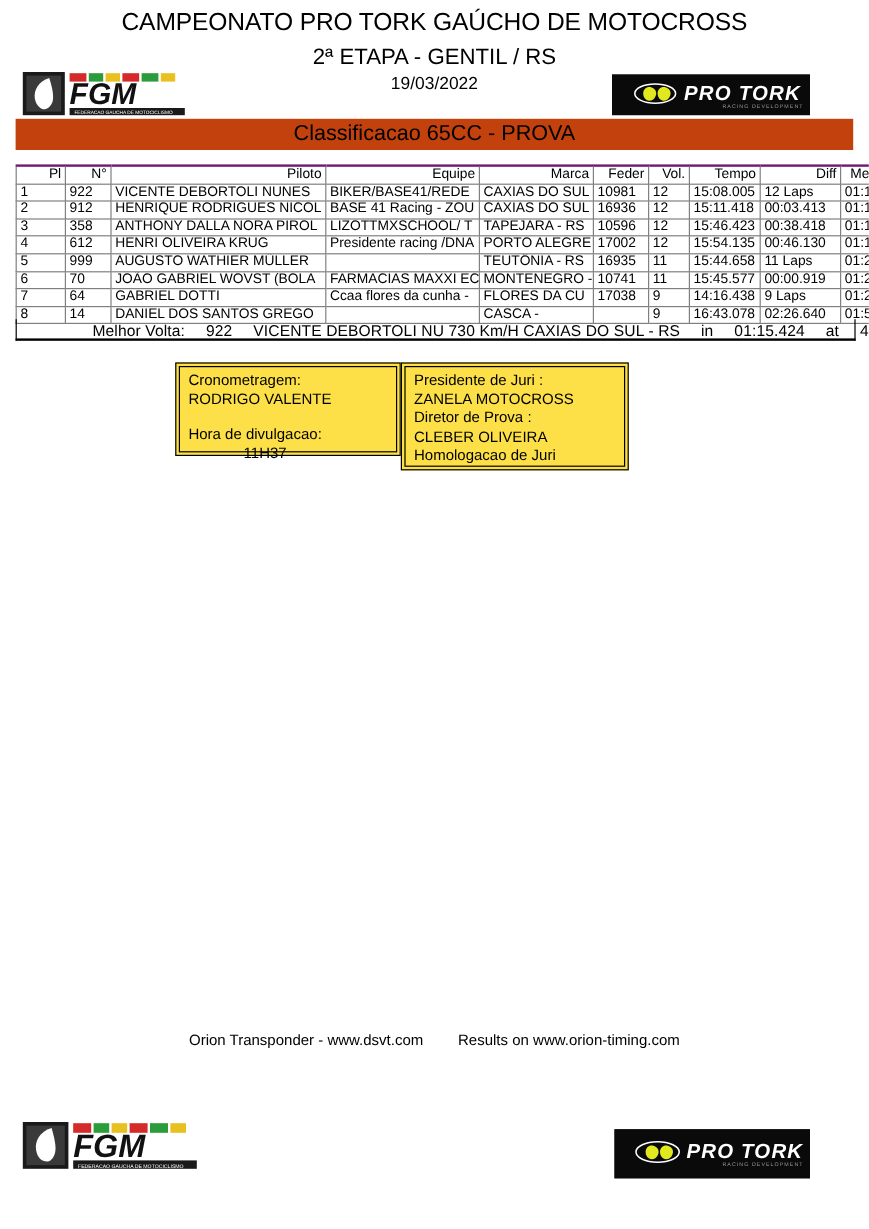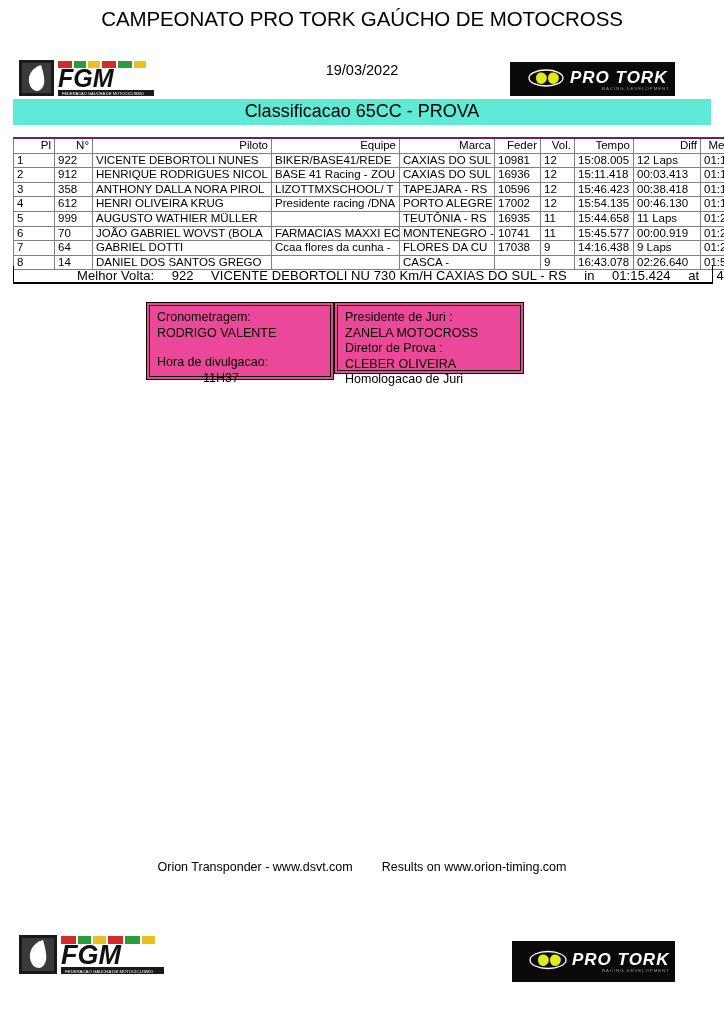--- a/index.html
+++ b/index.html
@@ -64,21 +64,21 @@
     display: block;
   }
   .pt-top { left: 510px; top: 62px; width: 165px; height: 34px; }
   .pt-bottom { left: 512px; top: 941px; width: 163px; height: 41px; }
 
   
   .class-band {
     position: absolute;
     left: 13px; top: 99px;
     width: 698px; height: 26px;
-    background: #5eead4;
+    background: #c2410c;
   }
   .class-band-text {
     position: absolute;
     left: 0; top: 2px;
     width: 698px;
     text-align: center;
     font-size: 18px;
     white-space: nowrap;
   }
 
@@ -141,32 +141,32 @@
     white-space: nowrap;
     letter-spacing: 0.1px;
   }
   .bl-seg { display: inline-block; }
   .bl-gap-a { width: 10px; display: inline-block; }
 
   
   .info-box {
     position: absolute;
     border: 1px solid #000;
-    background: #ec4899;
+    background: #fde047;
     box-sizing: border-box;
   }
   .info-box-inner {
     position: absolute;
     left: 2px; top: 2px; right: 2px; bottom: 2px;
     border: 1px solid #000;
     box-sizing: border-box;
     padding: 4px 7px;
   }
   .box-left  { left: 146px; top: 302px; width: 188px; height: 78px; }
-  .box-right { left: 334px; top: 302px; width: 190px; height: 72px; }
+  .box-right { left: 334px; top: 302px; width: 190px; height: 90px; }
   .info-line {
     font-size: 12.5px;
     line-height: 15.5px;
     white-space: nowrap;
   }
   .info-line.indent { padding-left: 46px; }
   .info-spacer { height: 14px; }
 
   
   .footer-note {
@@ -177,20 +177,21 @@
     font-size: 12.5px;
     white-space: nowrap;
   }
   .footer-gap { display: inline-block; width: 22px; }
 </style>
 </head>
 <body>
 
 <div class="header">
   <div class="title-main">CAMPEONATO PRO TORK GAÚCHO DE MOTOCROSS</div>
+  <div class="title-sub">2ª ETAPA - GENTIL / RS</div>
   <div class="title-date">19/03/2022</div>
 </div>
 
 <svg class="fgm-logo fgm-top" viewBox="0 0 140 42">
   <rect x="1" y="2" width="35" height="36" fill="#1a1a1a"></rect>
   <rect x="4" y="5" width="29" height="30" fill="#3a3a3a"></rect>
   <path d="M23 7 C14 10 10 17 11 24 C12 30 16 33 19 33 C22 33 25 30 26 26 C27 21 25 13 23 7 Z" fill="#ffffff"></path>
   <rect x="40" y="3" width="14" height="7" fill="#d42a2a"></rect>
   <rect x="56" y="3" width="12" height="7" fill="#2a9c3a"></rect>
   <rect x="70" y="3" width="12" height="7" fill="#e8c020"></rect>

